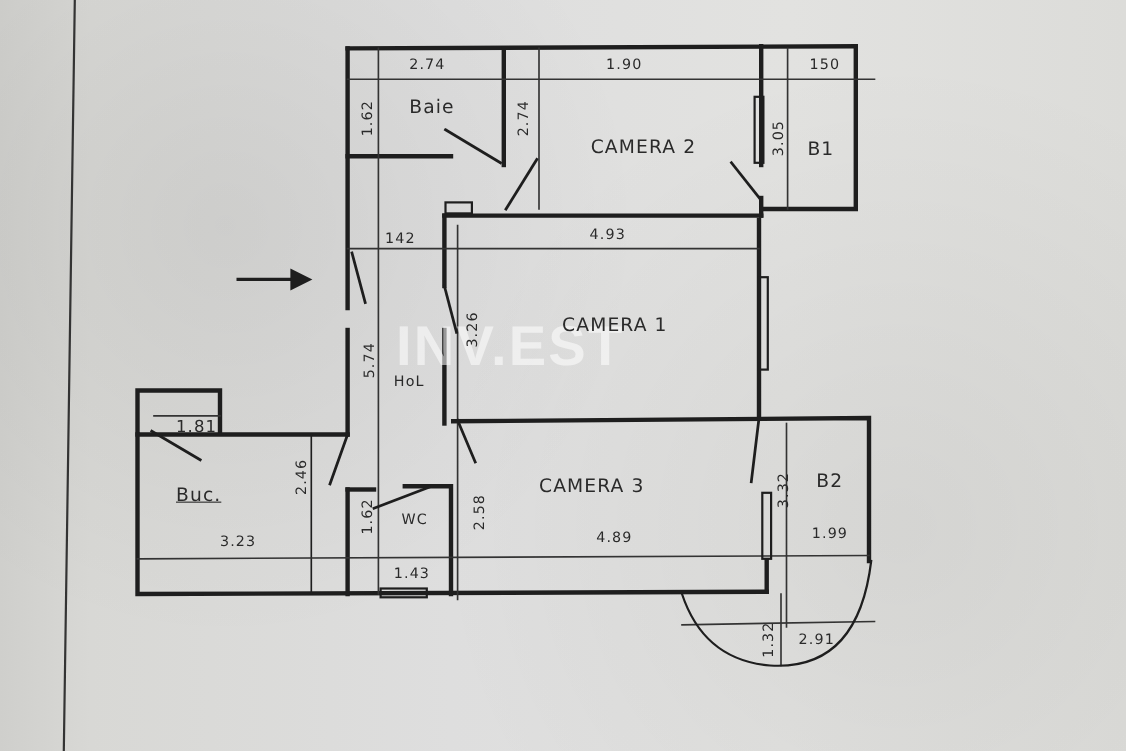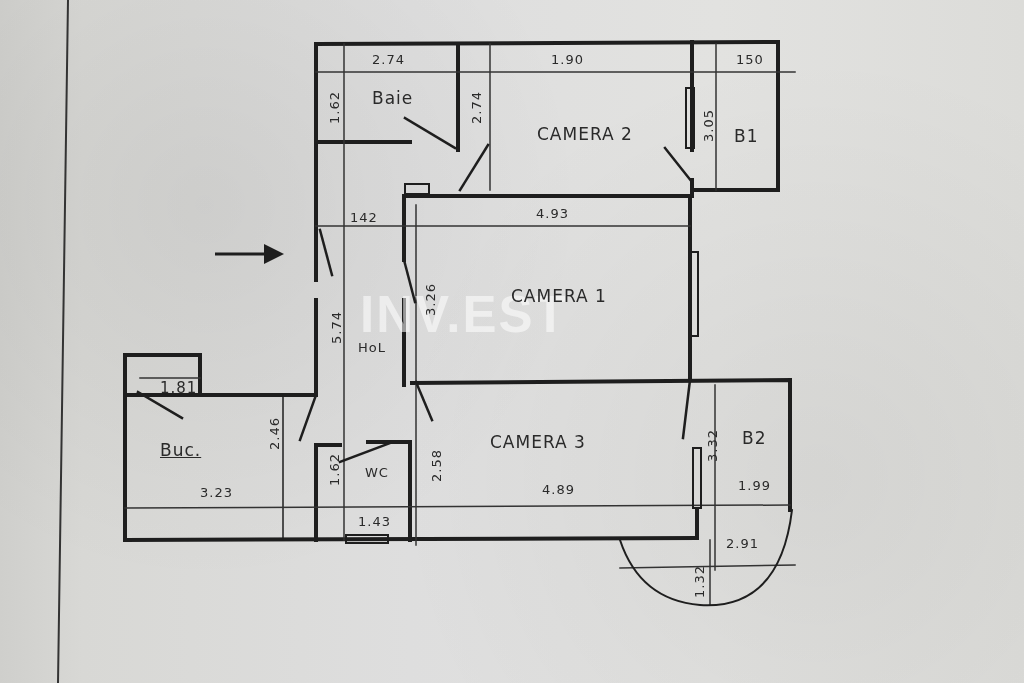--- a/index.html
+++ b/index.html
@@ -137,14 +137,14 @@
 <span class="lbl dim" style="left:358px;top:503px;margin-top:11px;">1.43</span>
 <span class="lbl dim vert" style="left:318px;top:462px;">1.62</span>
 
 <span class="lbl room" style="left:490px;top:432px;">CAMERA 3</span>
 <span class="lbl dim" style="left:542px;top:482px;">4.89</span>
 <span class="lbl dim vert" style="left:420px;top:458px;">2.58</span>
 <span class="lbl dim vert" style="left:696px;top:438px;">3.32</span>
 
 <span class="lbl room" style="left:742px;top:428px;text-align:right;">B2</span>
 <span class="lbl dim" style="left:738px;top:478px;">1.99</span>
-<span class="lbl dim" style="left:726px;top:536px;">2.91</span>
+<span class="lbl dim" style="left:726px;top:574px;">2.91</span>
 <span class="lbl dim vert" style="left:683px;top:574px;">1.32</span>
 
 </body></html>

